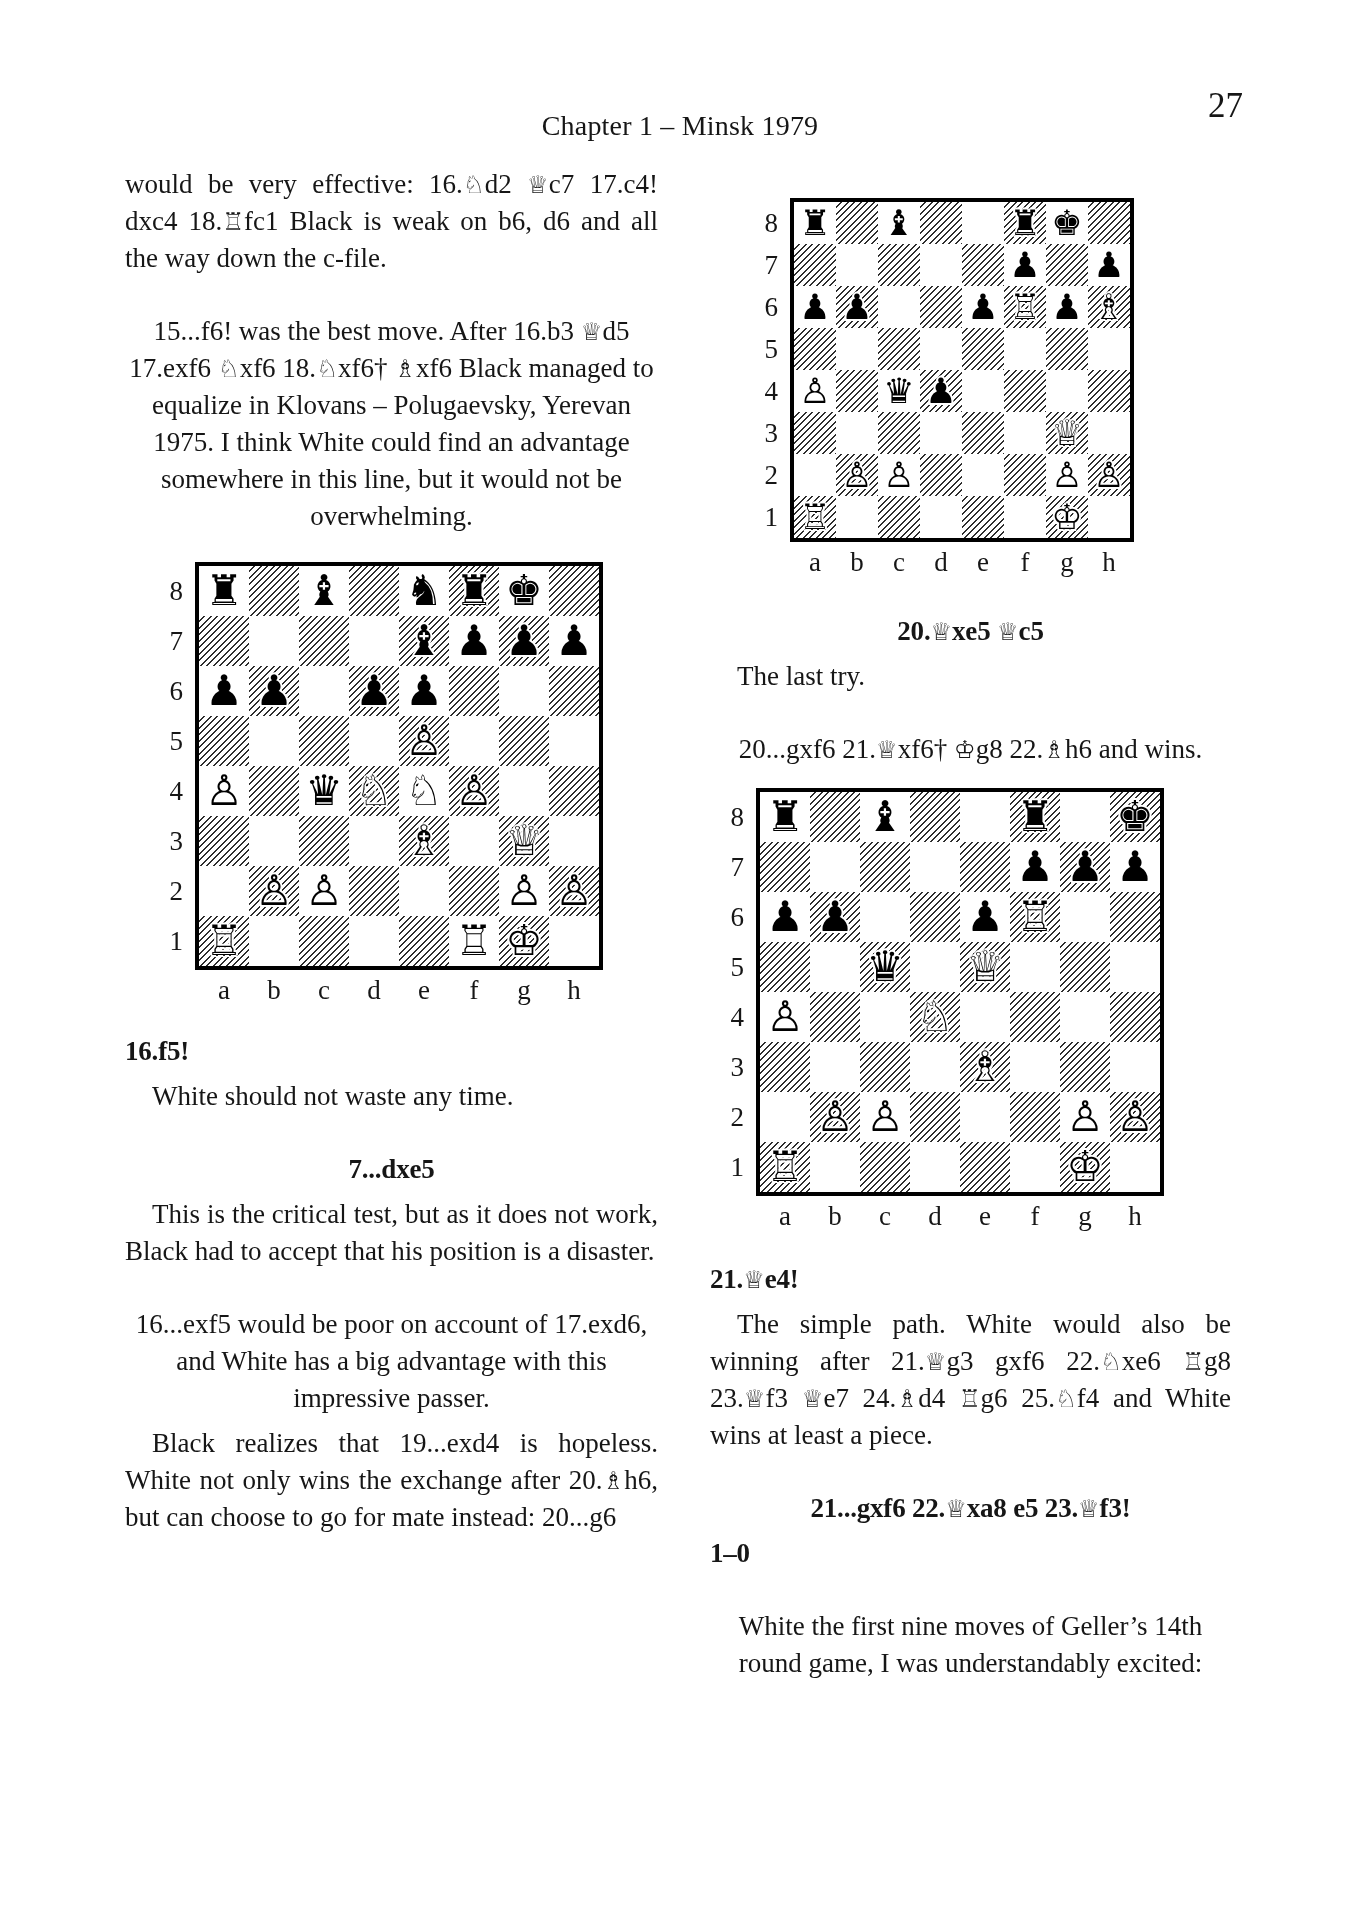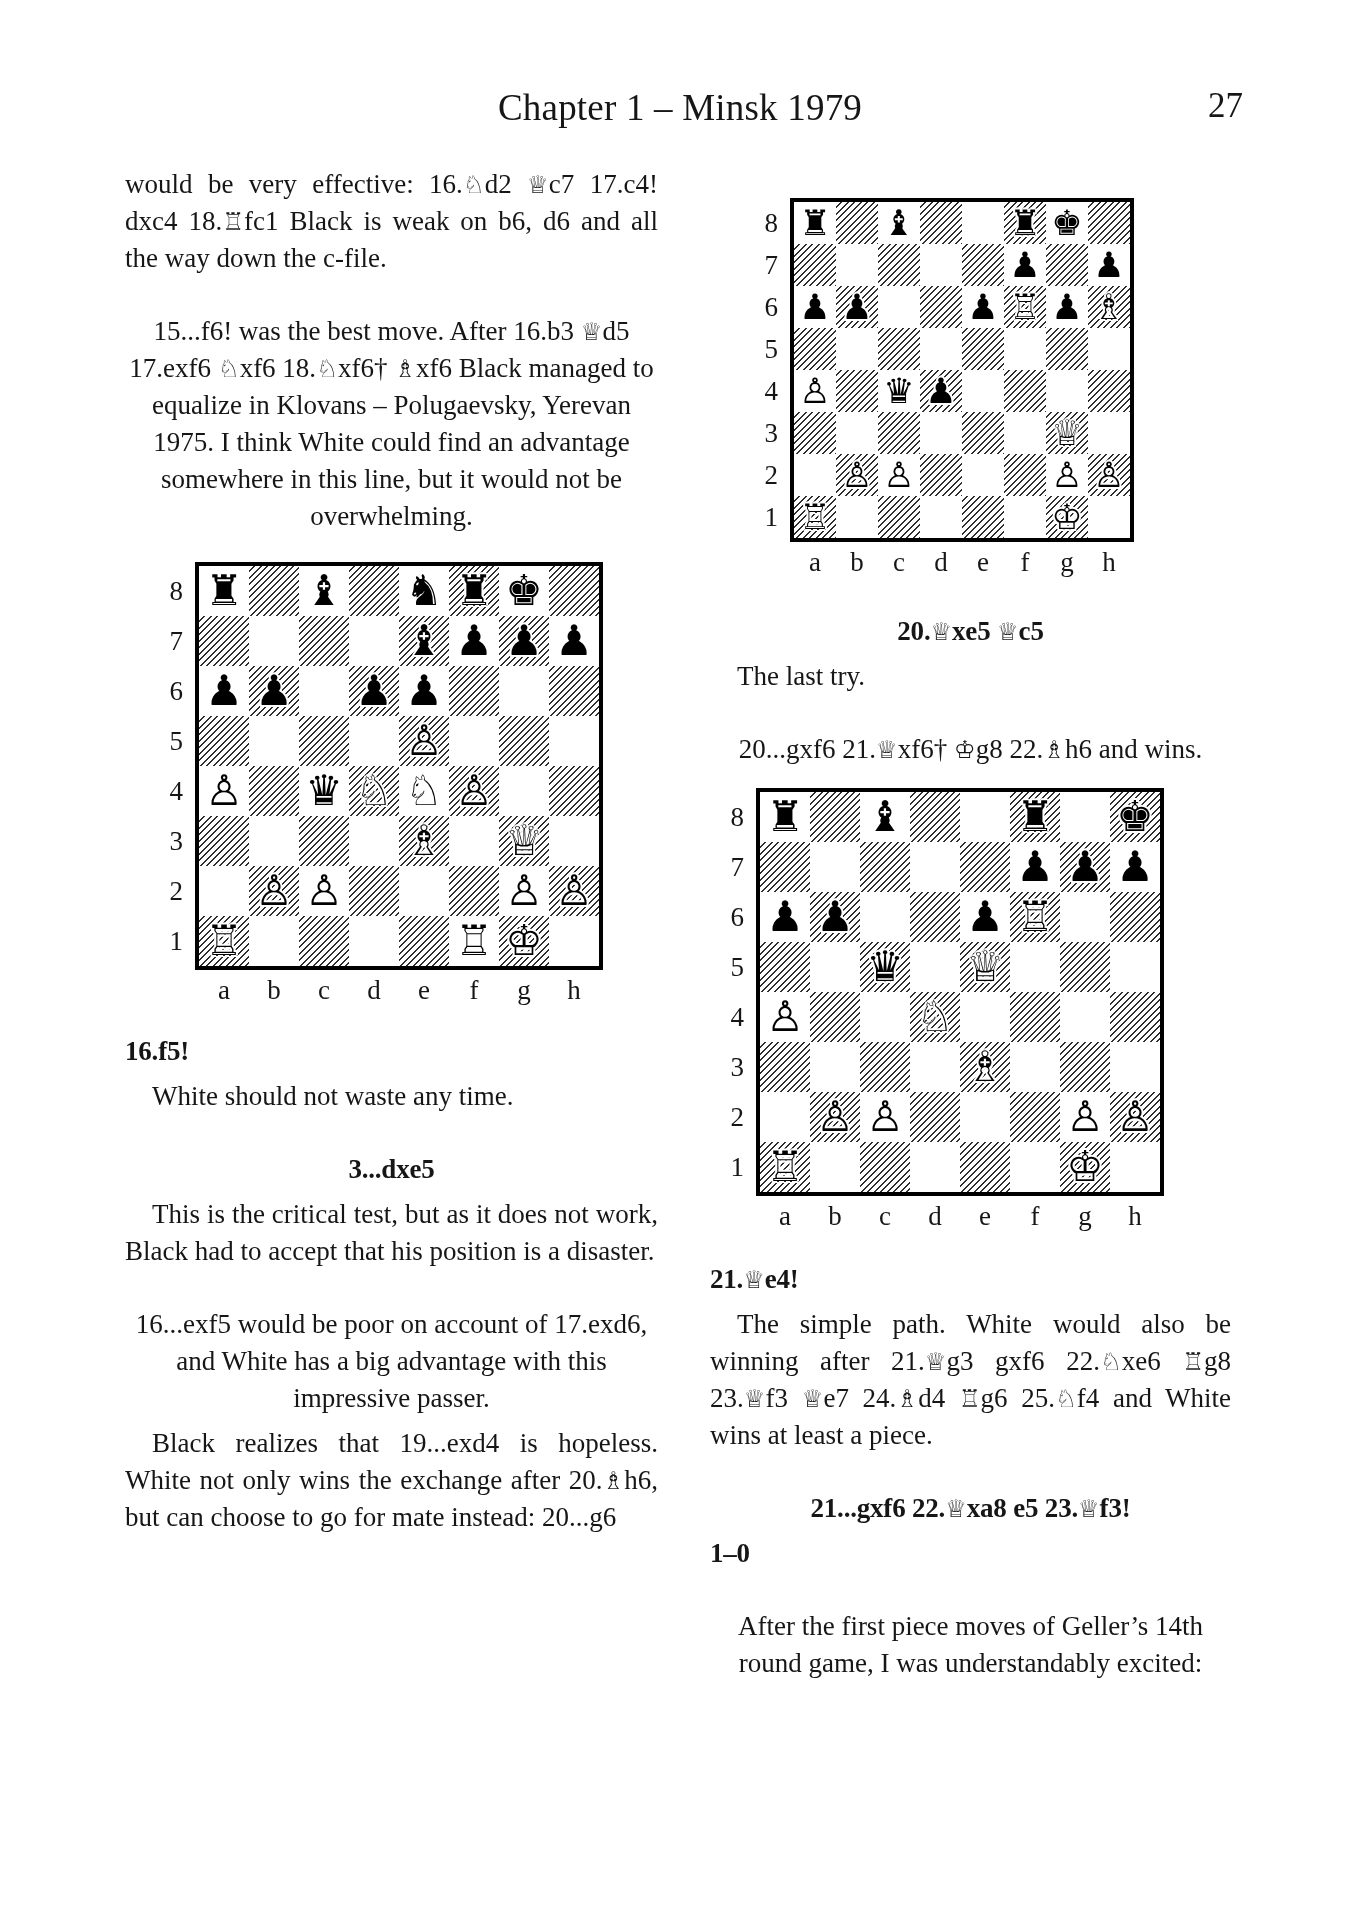--- a/index.html
+++ b/index.html
@@ -5,21 +5,21 @@
   html,body{margin:0;padding:0;}
   body{
     width:1354px;height:1921px;position:relative;background:#ffffff;
     font-family:"Liberation Serif","DejaVu Sans",serif;color:#161616;
     -webkit-font-smoothing:antialiased;
   }
   .page{position:absolute;inset:0;background:#fff;}
 
   
   .header{position:absolute;left:117px;right:111px;top:86px;}
-  .chapter-title{text-align:center;font-size:37px;letter-spacing:.2px;}
+  .chapter-title{text-align:center;font-size:28px;letter-spacing:.2px;margin-top:24px;}
   .page-number{position:absolute;right:0;top:0;font-size:35px;}
 
   
   .col{position:absolute;top:158px;font-size:27px;line-height:37px;}
   .col-left{left:117px;width:549px;}
   .col-right{left:702px;width:537px;}
 
   p{margin:8px;}
   .para{text-align:justify;}
   .para.indent{text-indent:27px;}
@@ -215,21 +215,21 @@
             <div class="file-label">d</div>
             <div class="file-label">e</div>
             <div class="file-label">f</div>
             <div class="file-label">g</div>
             <div class="file-label">h</div>
           </div>
         </div>
       </div>
       <p class="move">16.f5!</p>
       <p class="para indent">White should not waste any time.</p>
-      <p class="move gap">3...dxe5</p>
+      <p class="move gap">7...dxe5</p>
       <p class="para indent">This is the critical test, but as it does not work, Black had to accept that his position is a disaster.</p>
       <p class="para gap">16...exf5 would be poor on account of 17.exd6, and White has a big advantage with this impressive passer.</p>
       <p class="para indent">Black realizes that 19...exd4 is hopeless. White not only wins the exchange after 20.<span class="fig">♗</span>h6, but can choose to go for mate instead: 20...g6</p>
     </div>
   <div class="col col-right" id="col-right">
       <div class="diagram small" id="diagram-d2">
         <div class="ranks">
           <div class="rank-label">8</div>
           <div class="rank-label">7</div>
           <div class="rank-label">6</div>
@@ -496,15 +496,15 @@
             <div class="file-label">f</div>
             <div class="file-label">g</div>
             <div class="file-label">h</div>
           </div>
         </div>
       </div>
       <p class="move">21.<span class="fig">♕</span>e4!</p>
       <p class="para indent">The simple path. White would also be winning after 21.<span class="fig">♕</span>g3 gxf6 22.<span class="fig">♘</span>xe6 <span class="fig">♖</span>g8 23.<span class="fig">♕</span>f3 <span class="fig">♕</span>e7 24.<span class="fig">♗</span>d4 <span class="fig">♖</span>g6 25.<span class="fig">♘</span>f4 and White wins at least a piece.</p>
       <p class="move gap">21...gxf6 22.<span class="fig">♕</span>xa8 e5 23.<span class="fig">♕</span>f3!</p>
       <p class="move">1–0</p>
-      <p class="para gap">After the first piece moves of Geller’s 14th round game, I was understandably excited:</p>
+      <p class="para gap">White the first nine moves of Geller’s 14th round game, I was understandably excited:</p>
     </div>
 </div>
 
 </body></html>

